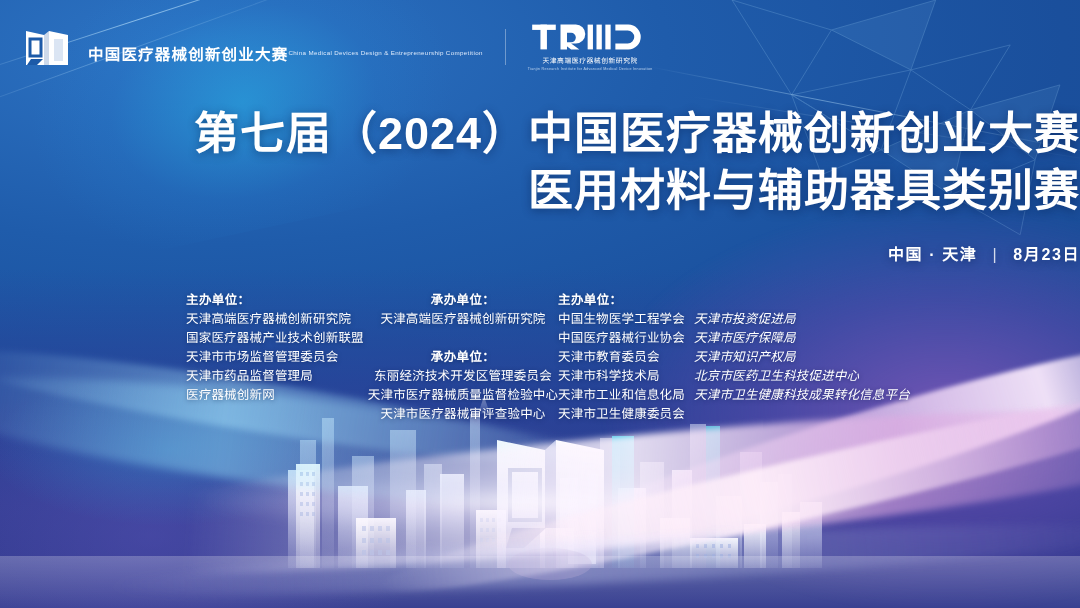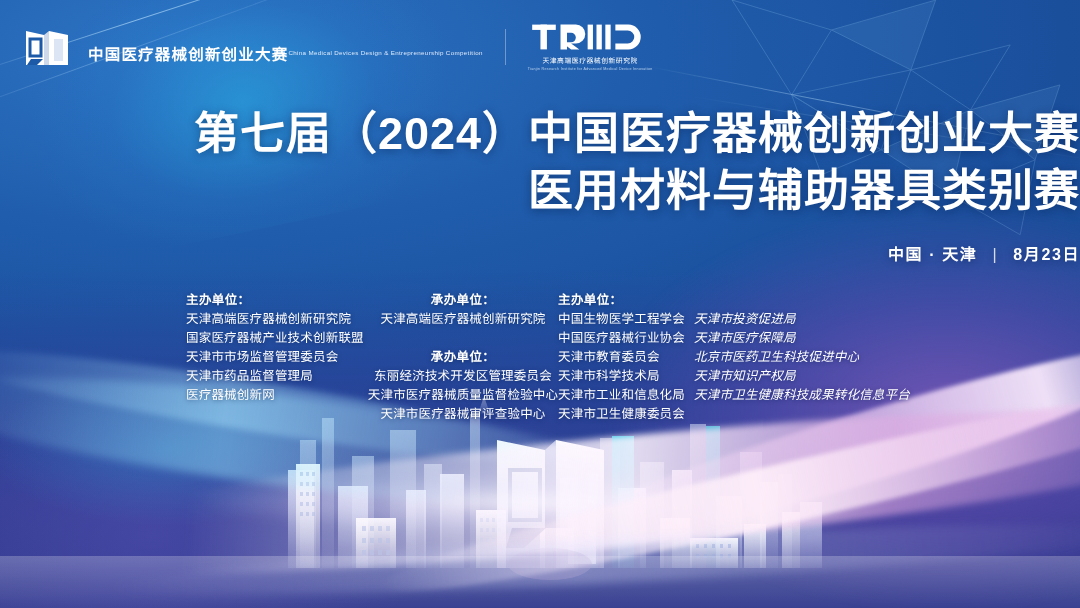--- a/index.html
+++ b/index.html
@@ -417,20 +417,20 @@
       <div class="org-item">中国医疗器械行业协会</div>
       <div class="org-item">天津市教育委员会</div>
       <div class="org-item">天津市科学技术局</div>
       <div class="org-item">天津市工业和信息化局</div>
       <div class="org-item">天津市卫生健康委员会</div>
     </div>
 
     <div class="org-col col-4">
       <div class="org-item">天津市投资促进局</div>
       <div class="org-item">天津市医疗保障局</div>
+      <div class="org-item">天津市知识产权局</div>
       <div class="org-item">北京市医药卫生科技促进中心</div>
-      <div class="org-item">天津市知识产权局</div>
       <div class="org-item">天津市卫生健康科技成果转化信息平台</div>
     </div>
 
   </div>
 
 </div>
 
 </body></html>

